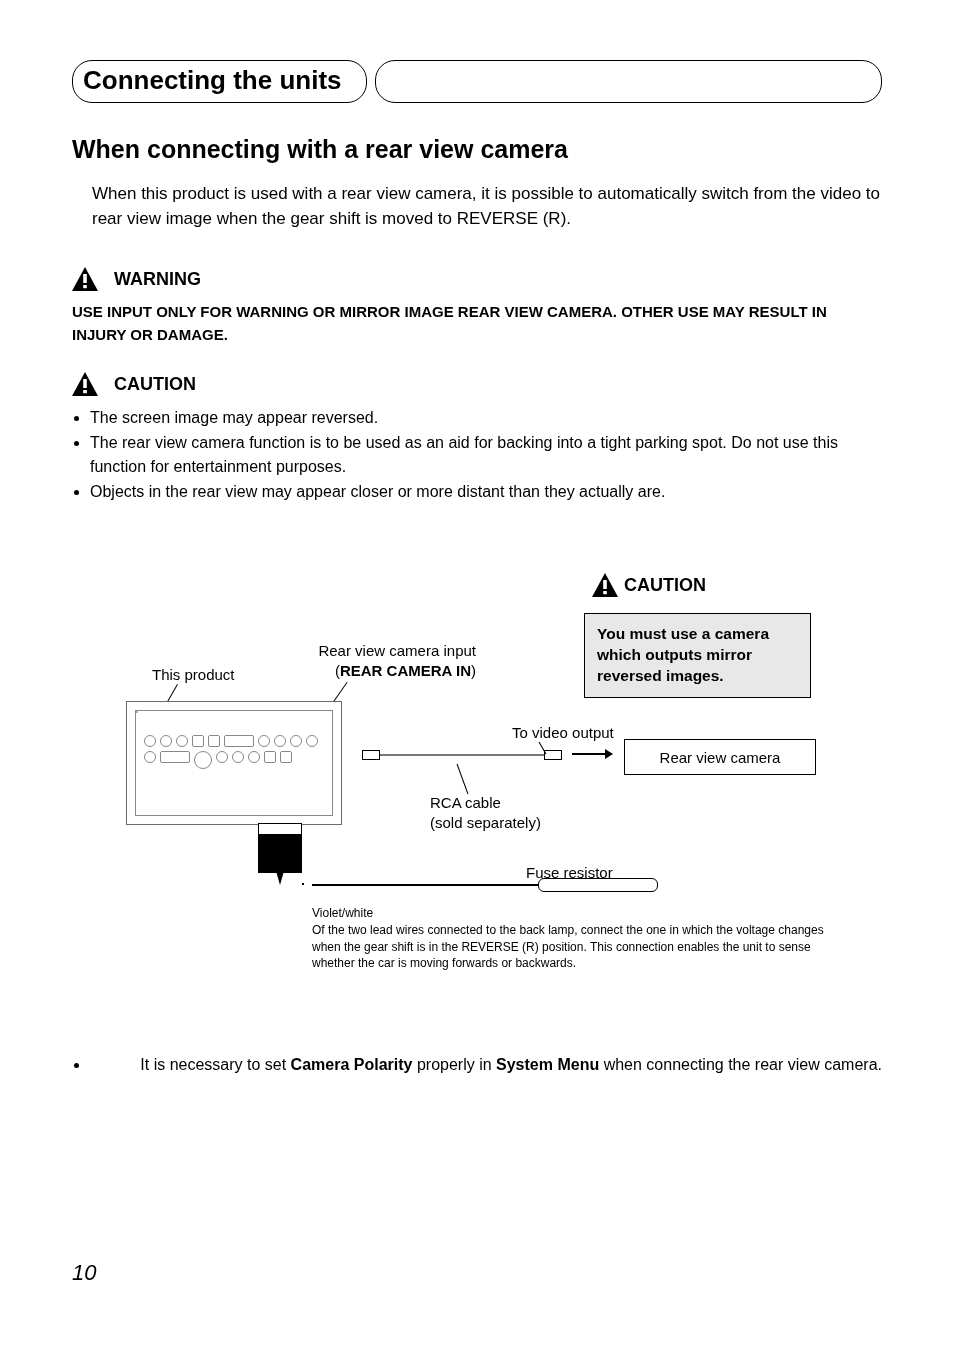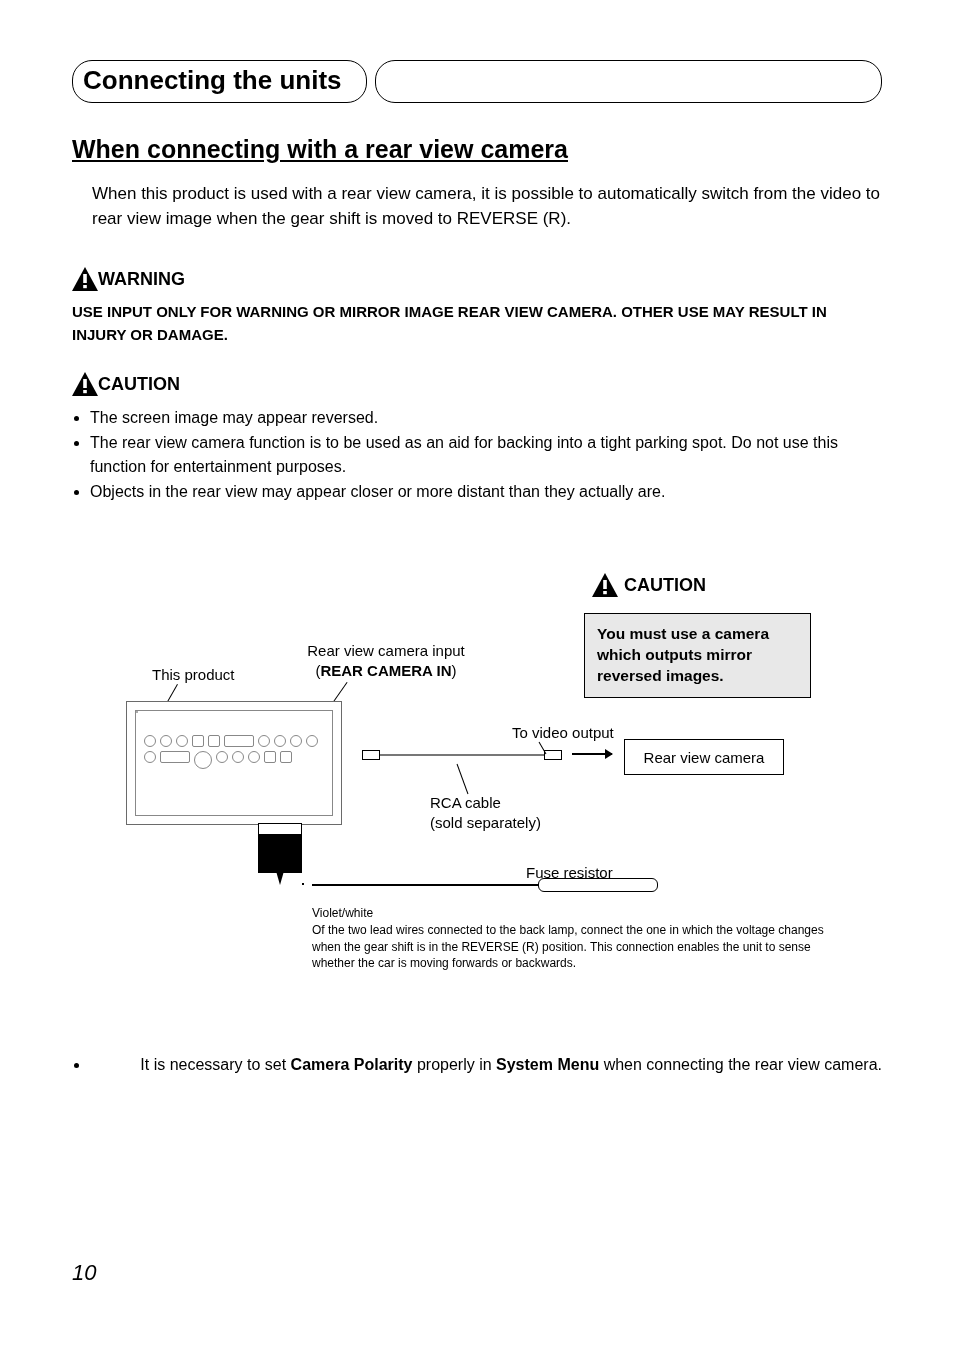--- a/index.html
+++ b/index.html
@@ -26,32 +26,31 @@
     font-family: Arial, Helvetica, sans-serif;
     min-width: 160px;
   }
   .tab.empty {
     flex: 1;
   }
   .section-heading {
     font-size: 25px;
     font-weight: 700;
     margin-bottom: 18px;
-    text-decoration: underline;
   }
   .intro-text {
     font-size: 17px;
     line-height: 1.45;
     margin-left: 20px;
     margin-bottom: 36px;
   }
   .alert-row {
     display: flex;
     align-items: center;
-    gap: 0;
+    gap: 16px;
     margin-bottom: 10px;
   }
   .alert-icon {
     width: 26px;
     height: 24px;
     position: relative;
   }
   .alert-icon svg { display: block; }
   .alert-label {
     font-size: 18px;
@@ -157,21 +156,21 @@
     content:"";
     position:absolute; right:-1px; top:-4px;
     border-left:8px solid #000;
     border-top:5px solid transparent;
     border-bottom:5px solid transparent;
   }
   .camera-box {
     position:absolute;
     top: 166px;
     left: 552px;
-    width: 160px;
+    width: 192px;
     height: 36px;
     border:1.5px solid #000;
     display:flex; align-items:center; justify-content:center;
     font-size:15px;
   }
   .fuse {
     position:absolute;
     top: 305px;
     left: 466px;
     width: 120px; height: 14px;
@@ -284,21 +283,21 @@
           <rect x="11.2" y="18" width="3.6" height="3.2" fill="#fff"></rect>
         </svg>
     </span>
     <span class="alert-label">CAUTION</span>
   </div>
   <div class="caution-box">You must use a camera which outputs mirror reversed images.</div>
 
   <div class="diag-label" style="top:92px;left:80px;">This product</div>
   <div class="thin-line" style="top:110px;left:100px;height:20px;transform:rotate(30deg);"></div>
 
-  <div class="diag-label" style="top:68px;left:224px;text-align:center;width:180px;">
+  <div class="diag-label" style="top:68px;left:224px;text-align:right;width:180px;">
     <span>Rear view camera input</span><br>
     <span>(</span><b>REAR CAMERA IN</b><span>)</span>
   </div>
   <div class="thin-line" style="top:104px;left:258px;height:58px;transform:rotate(35deg);"></div>
 
   <div class="unit-box">
     <div class="unit-inner">
       <div class="knobs">
         <div class="knob"></div>
           <div class="knob"></div>

